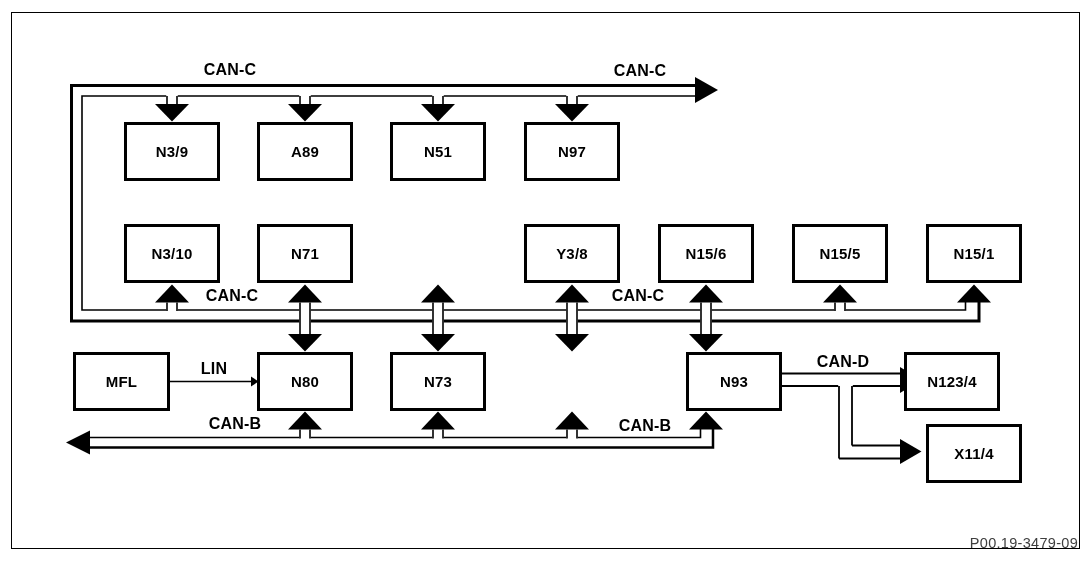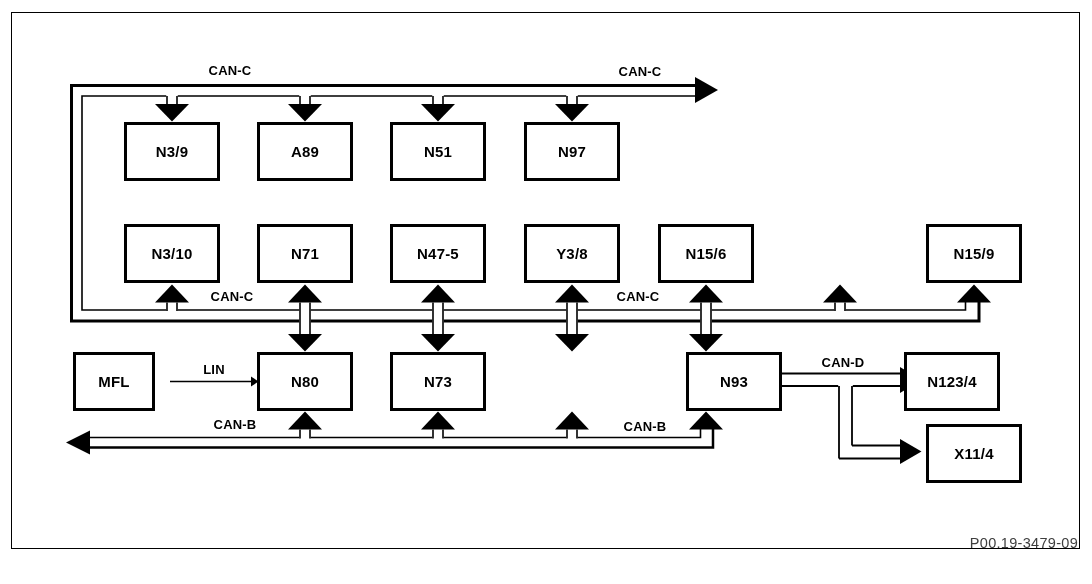--- a/index.html
+++ b/index.html
@@ -14,21 +14,21 @@
   #buses{position:absolute;left:0;top:0;width:1092px;height:584px;}
   .node{
     position:absolute;width:96px;height:59px;box-sizing:border-box;
     border:3px solid #000;background:#fff;display:flex;align-items:center;justify-content:center;
   }
   .node span{
     font-weight:bold;font-size:15px;color:#000;letter-spacing:.2px;white-space:nowrap;
   }
   .bus-label{
     position:absolute;transform:translate(-50%,-50%);
-    font-weight:bold;font-size:13px;color:#000;white-space:nowrap;letter-spacing:.2px;
+    font-weight:bold;font-size:16px;color:#000;white-space:nowrap;letter-spacing:.2px;
   }
   .part-number{
     position:absolute;right:14px;top:535px;font-size:14.5px;color:#3f3f3f;
     font-weight:normal;letter-spacing:.3px;
   }
   svg .bus{stroke:#000;fill:none;}
   svg .arrow{fill:#000;stroke:none;}
   svg .gap{fill:#ffffff;stroke:none;}
   svg .stem{stroke:#000;stroke-width:1.6;}
 </style>
@@ -155,34 +155,34 @@
   <div class="node" style="left:524px;top:122px">
       <span>N97</span>
     </div>
 
   <div class="node" style="left:124px;top:224px">
       <span>N3/10</span>
     </div>
   <div class="node" style="left:257px;top:224px">
       <span>N71</span>
     </div>
-  <div class="node" style="left:390px;top:224px">
-      <span>N47-5</span>
-    </div>
   <div class="node" style="left:524px;top:224px">
       <span>Y3/8</span>
     </div>
   <div class="node" style="left:658px;top:224px">
       <span>N15/6</span>
     </div>
+  <div class="node" style="left:792px;top:224px">
+      <span>N15/5</span>
+    </div>
   <div class="node" style="left:926px;top:224px">
-      <span>N15/9</span>
-    </div>
-
-  <div class="node" style="left:73px;top:352px;width:82px">
+      <span>N15/1</span>
+    </div>
+
+  <div class="node" style="left:73px;top:352px;width:97px">
       <span>MFL</span>
     </div>
   <div class="node" style="left:257px;top:352px">
       <span>N80</span>
     </div>
   <div class="node" style="left:390px;top:352px">
       <span>N73</span>
     </div>
   <div class="node" style="left:686px;top:352px">
       <span>N93</span>

